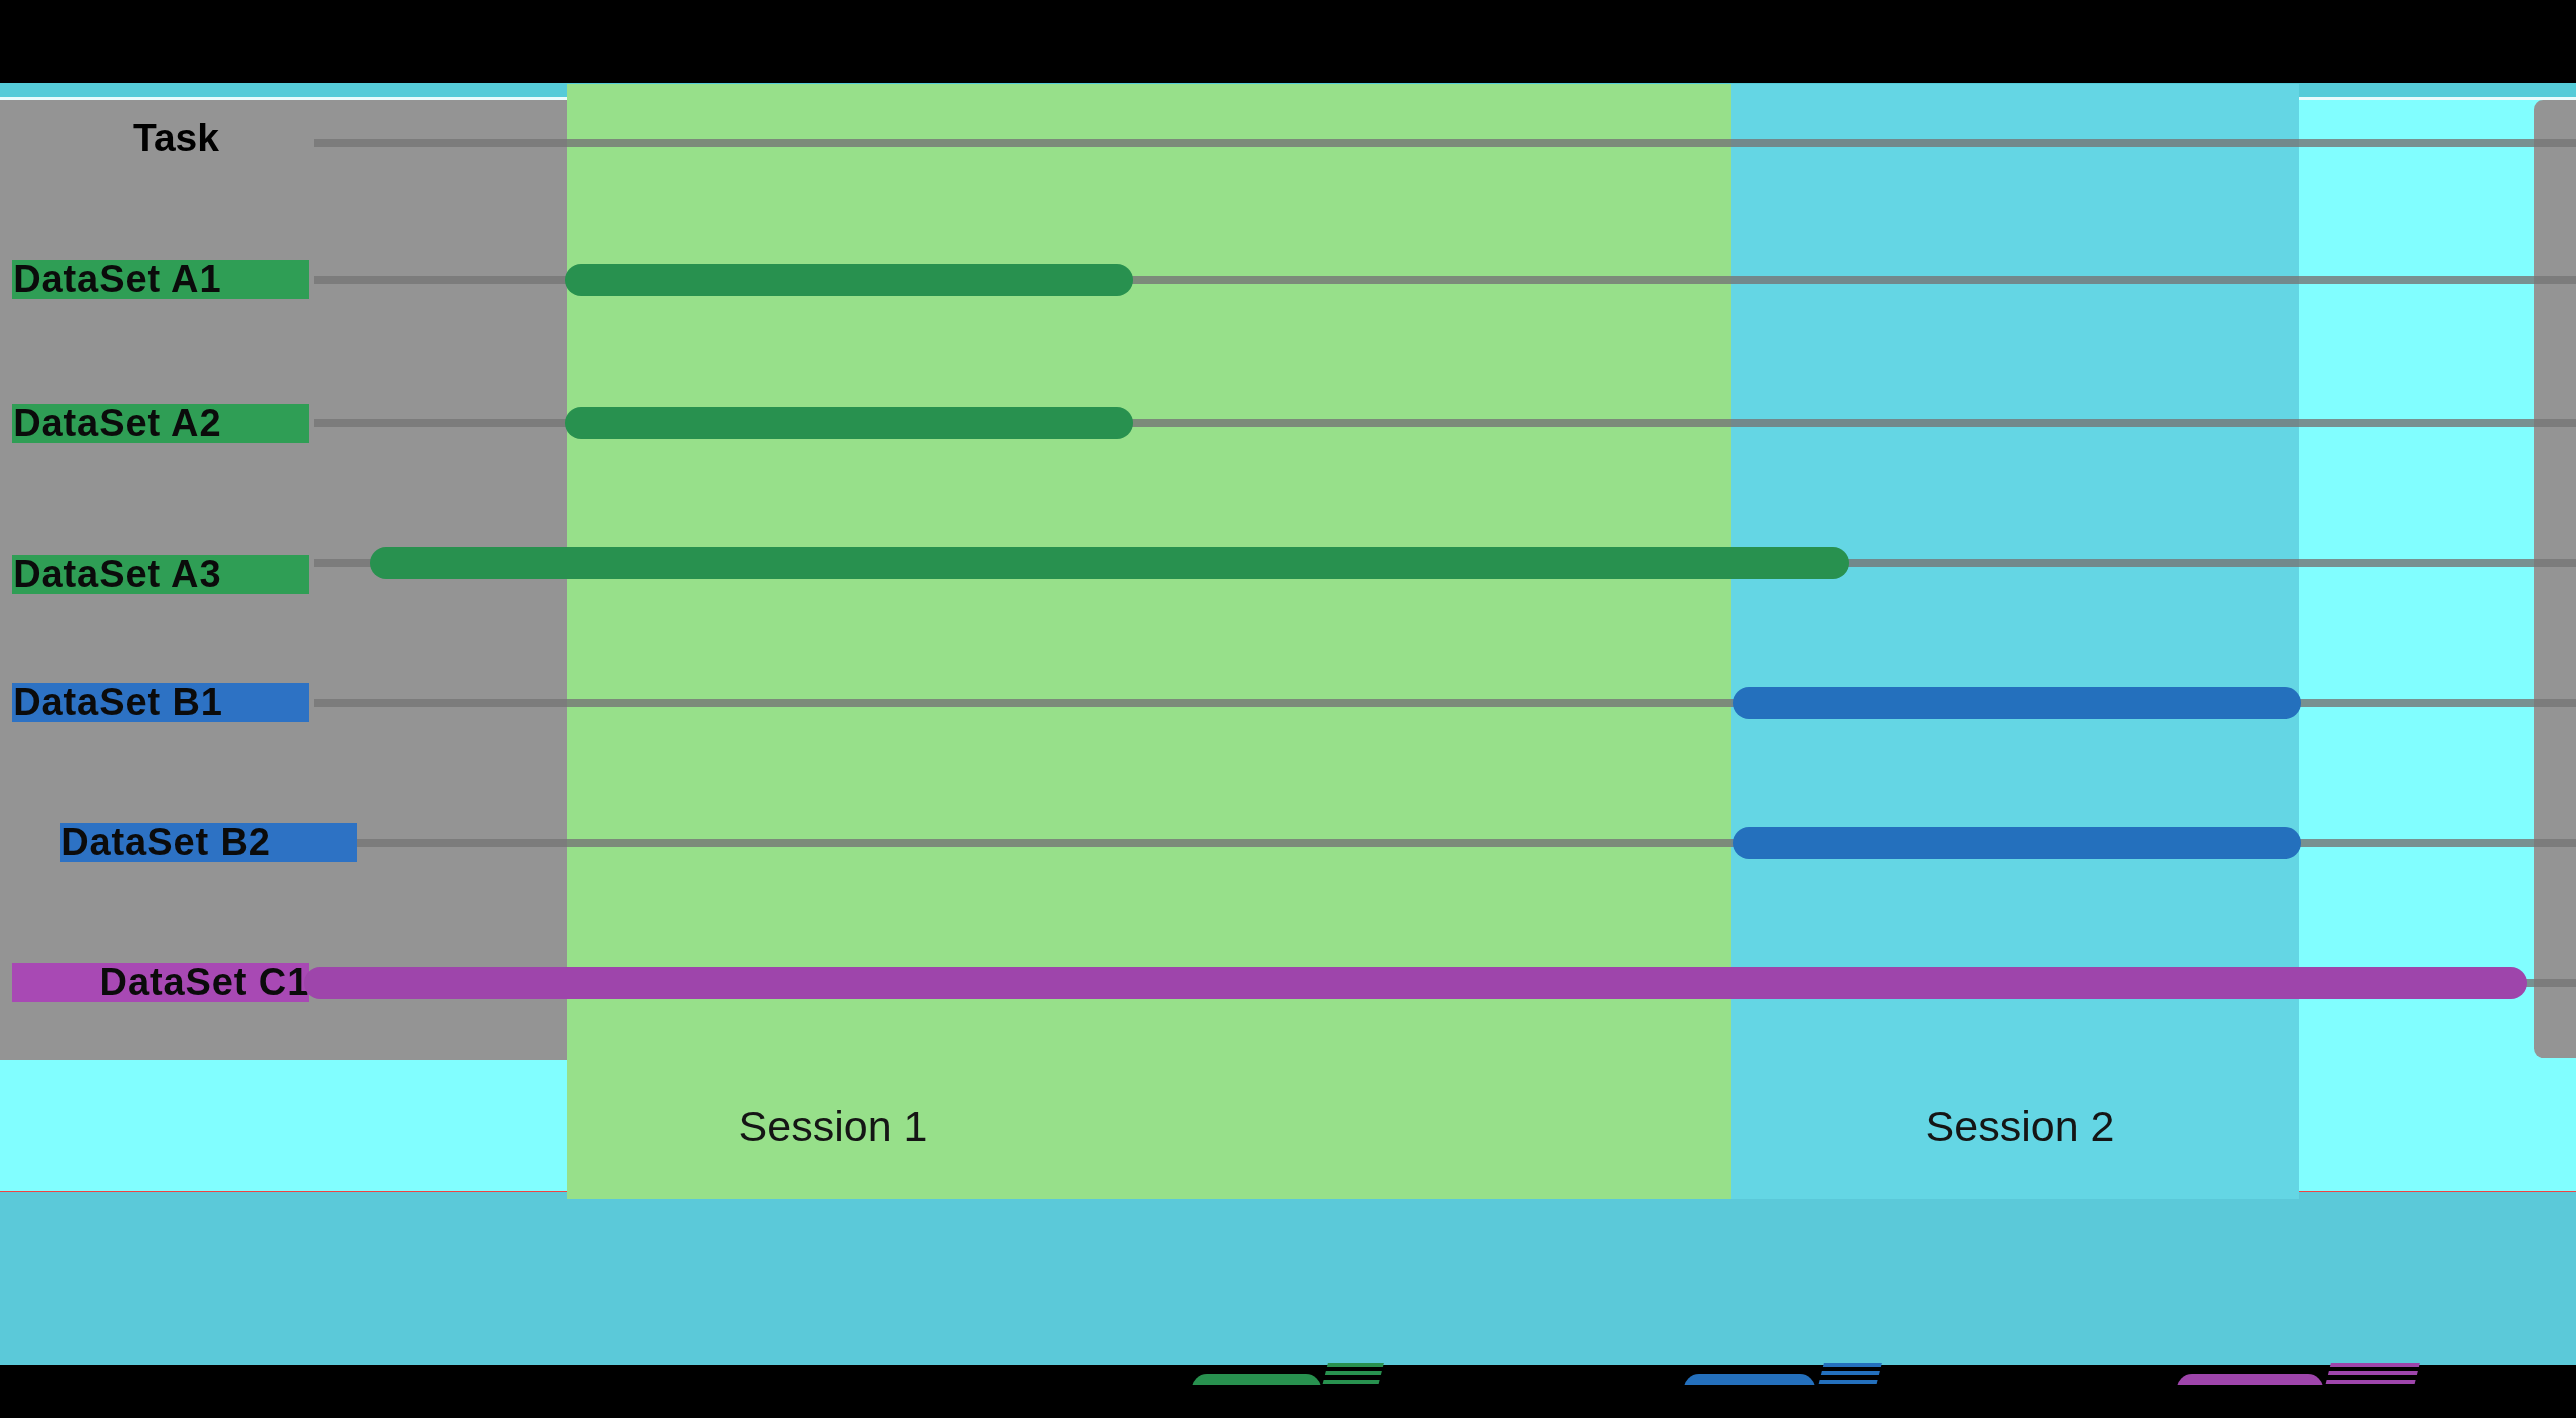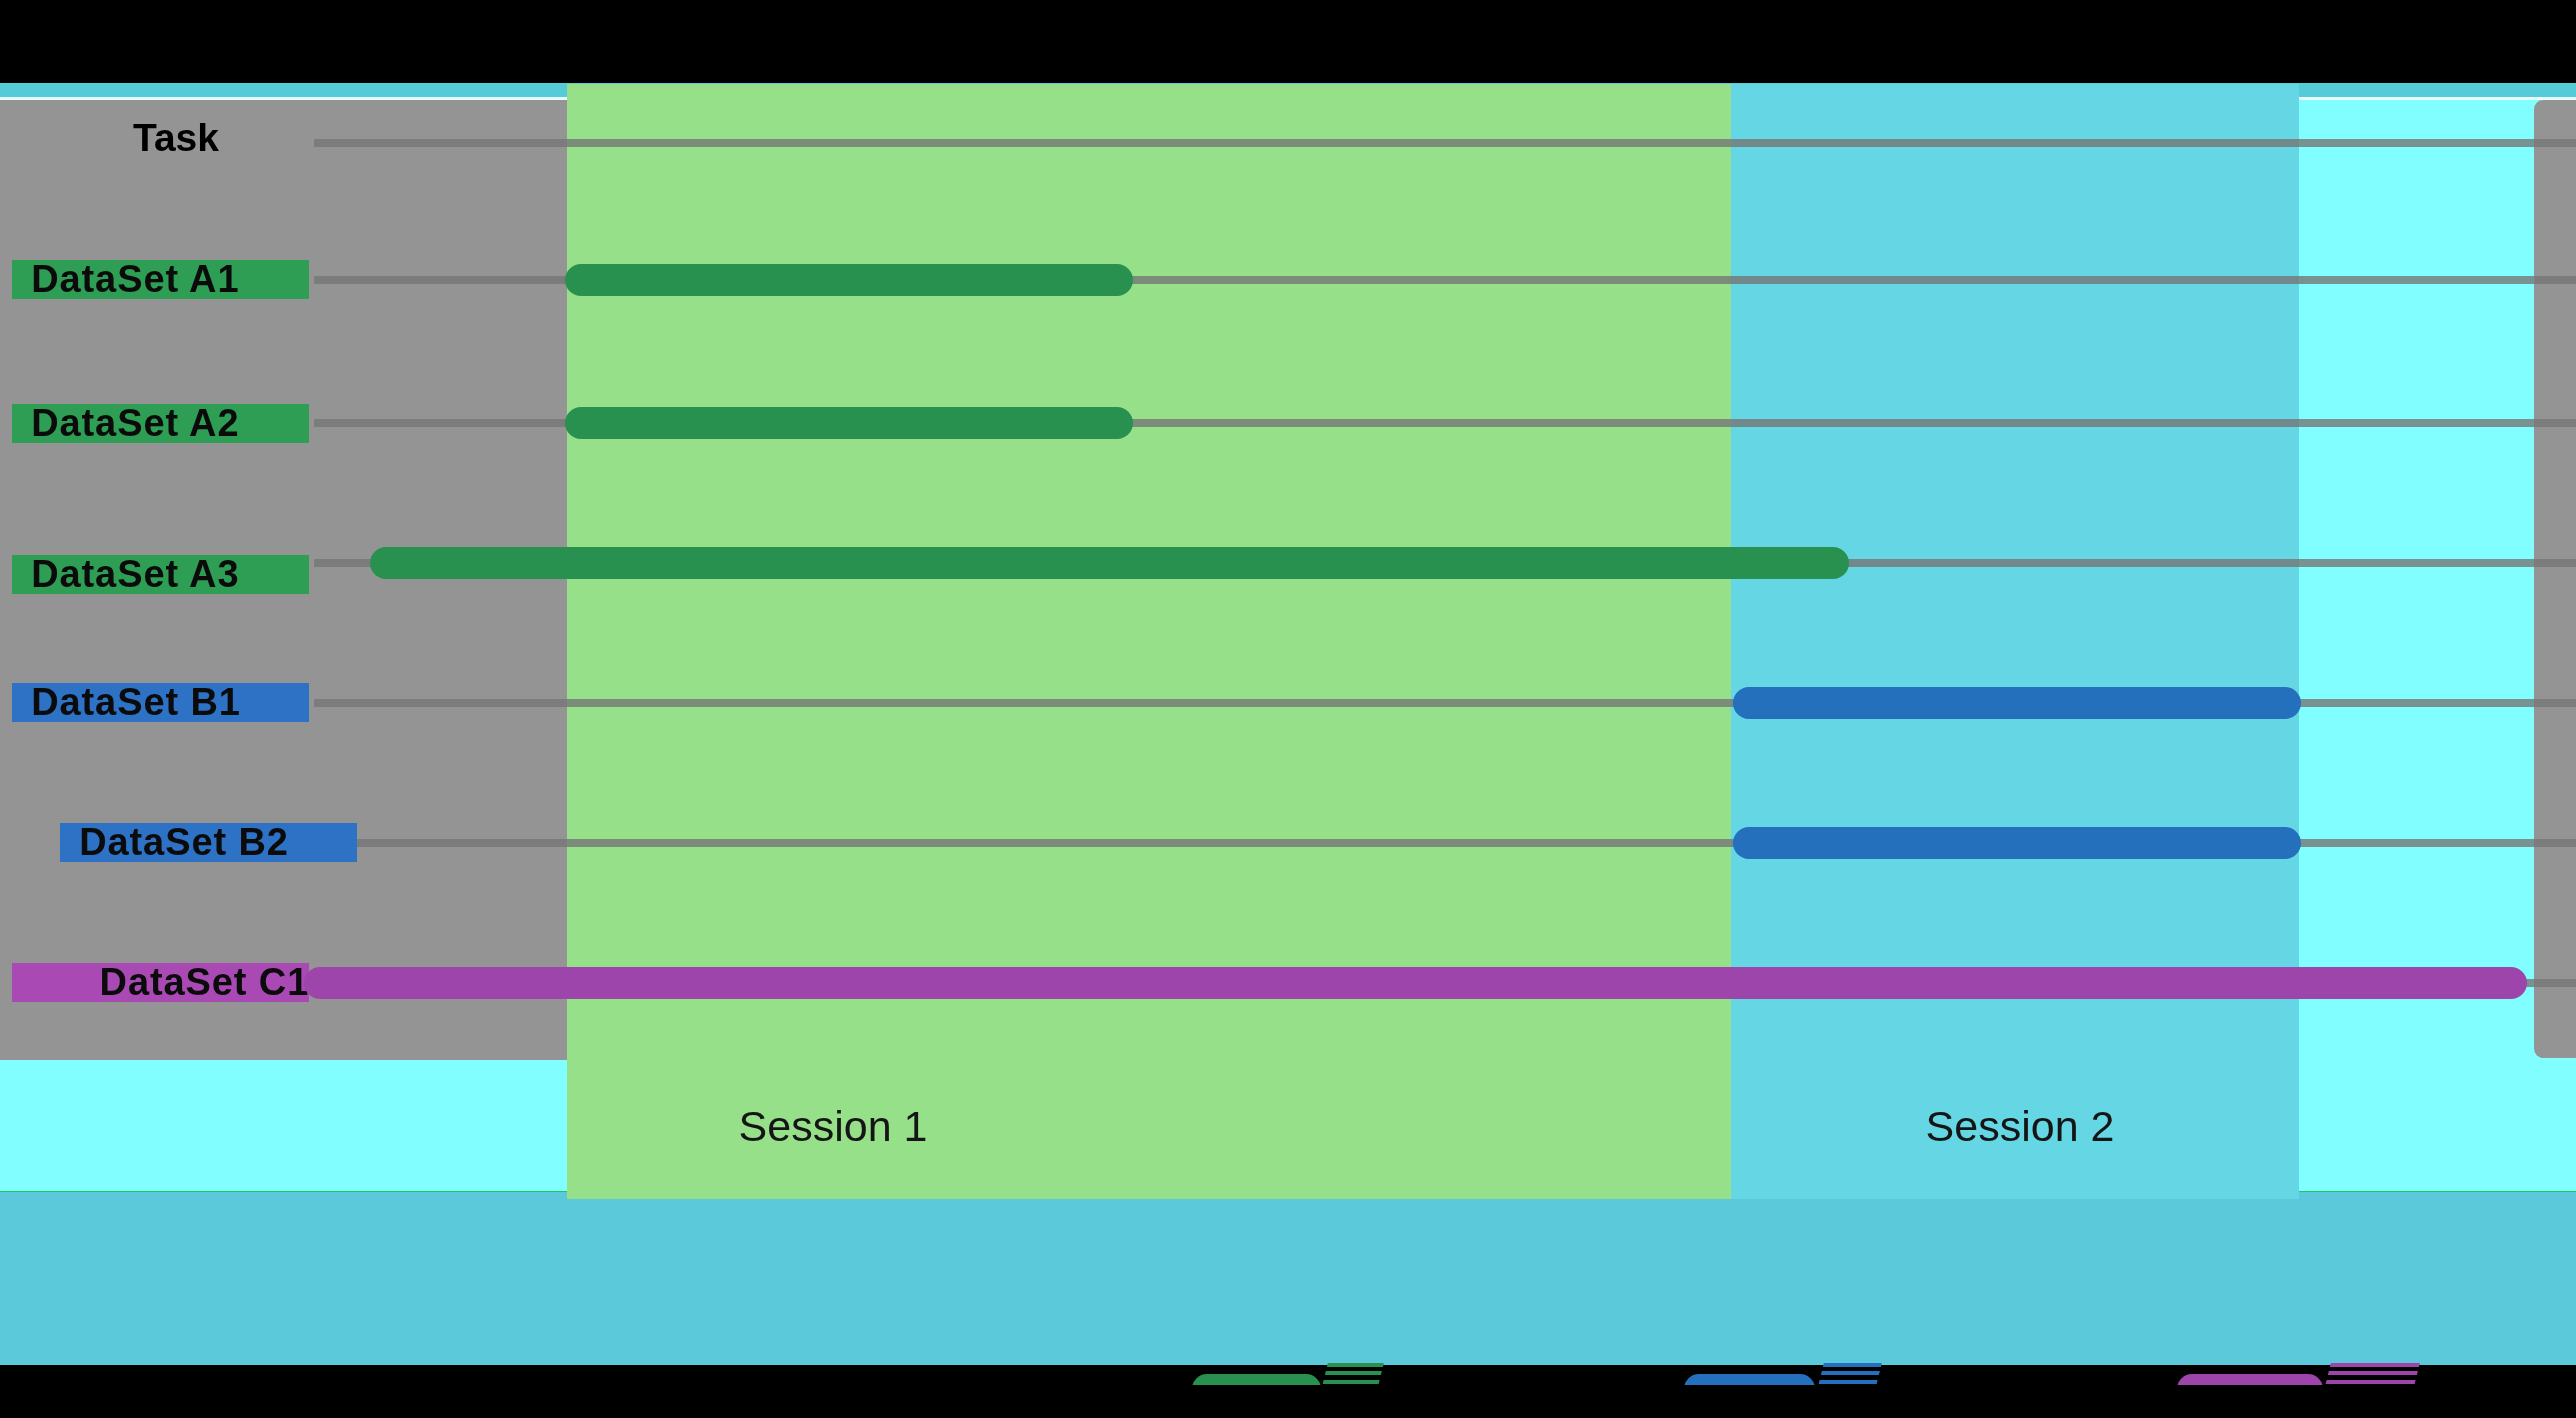--- a/index.html
+++ b/index.html
@@ -1,34 +1,34 @@
 <!DOCTYPE html>
 <html style="font-size:15px"><head>
 <meta charset="utf-8">
 <style>
   html,body{margin:0;padding:0;background:#000;}
   #root{
     position:relative;width:2576px;height:1385px;overflow:hidden;
-    font-family:"Liberation Sans",sans-serif;background:#22c55e;
+    font-family:"Liberation Sans",sans-serif;background:#ef4444;
   }
   .abs{position:absolute;}
   .band-top{left:0;top:0;width:2576px;height:83px;background:#000;}
   .strip-cyan{left:0;top:83px;width:2576px;height:14px;background:#55cbd8;}
   .strip-hairline{left:0;top:97px;width:2576px;height:3.8px;background:#e8fbfc;}
   .base-bright{left:0;top:100px;width:2576px;height:1091px;background:#81feff;}
   .band-mid{left:0;top:1192px;width:2576px;height:174px;background:#5bc9d9;}
   .band-bottom{left:0;top:1365px;width:2576px;height:53px;background:#000;}
   .panel-s1{left:567px;top:84px;width:1165px;height:1115px;background:#97e08a;}
   .panel-s2{left:1731px;top:84px;width:568px;height:1115px;background:#64d6e4;}
   .panel-labels{left:0;top:100px;width:567px;height:960px;background:#949494;}
   .panel-right-margin{left:2534px;top:100px;width:42px;height:958px;background:#949494;border-radius:9.4px 0 0 9.4px;}
   .gridline{left:314px;width:2262px;height:7.5px;background:#757575;opacity:.8;}
   .task-header{left:133px;top:116px;font-size:39px;font-weight:bold;color:#000;}
   .chip{left:12.2px;width:297px;height:39px;line-height:39px;overflow:hidden;
-        font-size:38px;font-weight:bold;color:#0b0b0b;letter-spacing:0.9px;padding-left:19px;box-sizing:border-box;}
+        font-size:38px;font-weight:bold;color:#0b0b0b;letter-spacing:0.9px;padding-left:1px;box-sizing:border-box;}
   .bar{height:32px;border-radius:16px;}
   .session-label{font-size:43px;color:#151515;transform:translate(-50%,-50%);white-space:nowrap;}
   .legend-pill{top:1374px;height:31px;border-radius:15px;}
   .legend-slash{top:1363px;height:47px;transform:skewX(-14deg);}
 </style>
 </head>
 <body>
 
 <div id="root">
 

